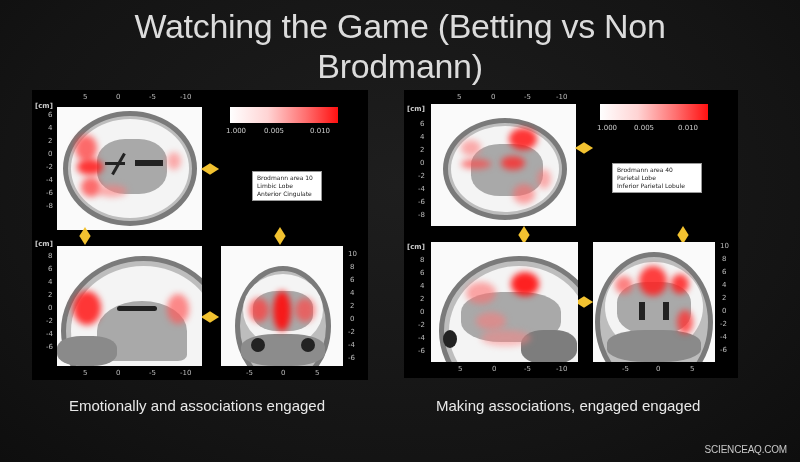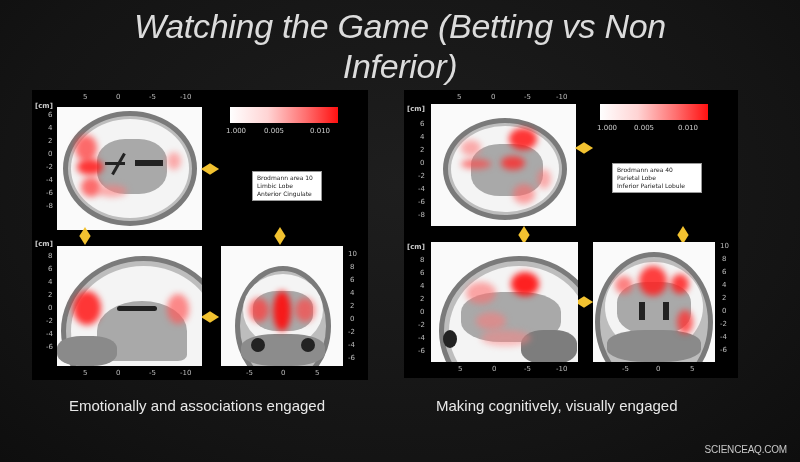--- a/index.html
+++ b/index.html
@@ -6,21 +6,21 @@
   html, body { width:800px; height:462px; overflow:hidden; }
   body {
     background: radial-gradient(ellipse at 50% 40%, #1e1e1e 0%, #141414 70%, #0e0e0e 100%);
     font-family: "Liberation Sans", sans-serif;
     color:#e6e6e6;
     position:relative;
   }
   .title {
     position:absolute; left:0; top:6px; width:800px;
     text-align:center; font-size:34px; line-height:40px; color:#dcdcdc;
-    font-weight:normal; letter-spacing:-0.3px;font-style:italic;
+    font-weight:normal; letter-spacing:-0.3px;
   }
   .title .l2 { display:block; }
   .panel {
     position:absolute; background:#000;
   }
   .panel.left { left:32px; top:90px; width:336px; height:290px; }
   .panel.right { left:404px; top:90px; width:334px; height:288px; }
 
   .tick { position:absolute; font-size:7px; color:#bbb; font-family:"DejaVu Sans", sans-serif; }
   .unit { position:absolute; font-size:7px; color:#ccc; font-family:"DejaVu Sans", sans-serif; font-weight:bold; }
@@ -61,21 +61,21 @@
   .caption.right { left:436px; }
   .watermark {
     position:absolute; right:13px; top:444px; font-size:10px; color:#c8c8c8; letter-spacing:-0.2px;
   }
 </style>
 </head>
 <body>
 
 <div class="title">
   <span>Watching the Game (Betting vs Non</span>
-  <span class="l2">Inferior)</span>
+  <span class="l2">Brodmann)</span>
 </div>
 
 <div class="panel left">
   <span class="unit" style="left:3px;top:12px">[cm]</span>
 
   <span class="tick" style="left:51px;top:3px">5</span>
   <span class="tick" style="left:84px;top:3px">0</span>
   <span class="tick" style="left:117px;top:3px">-5</span>
   <span class="tick" style="left:148px;top:3px">-10</span>
 
@@ -256,14 +256,14 @@
   <span class="tick" style="left:318px;top:178px">6</span>
   <span class="tick" style="left:318px;top:191px">4</span>
   <span class="tick" style="left:318px;top:204px">2</span>
   <span class="tick" style="left:318px;top:217px">0</span>
   <span class="tick" style="left:316px;top:230px">-2</span>
   <span class="tick" style="left:316px;top:243px">-4</span>
   <span class="tick" style="left:316px;top:256px">-6</span>
 </div>
 
 <div class="caption left">Emotionally and associations engaged</div>
-<div class="caption right">Making cognitively, visually engaged</div>
+<div class="caption right">Making associations, engaged engaged</div>
 <div class="watermark">SCIENCEAQ.COM</div>
 
 </body></html>

